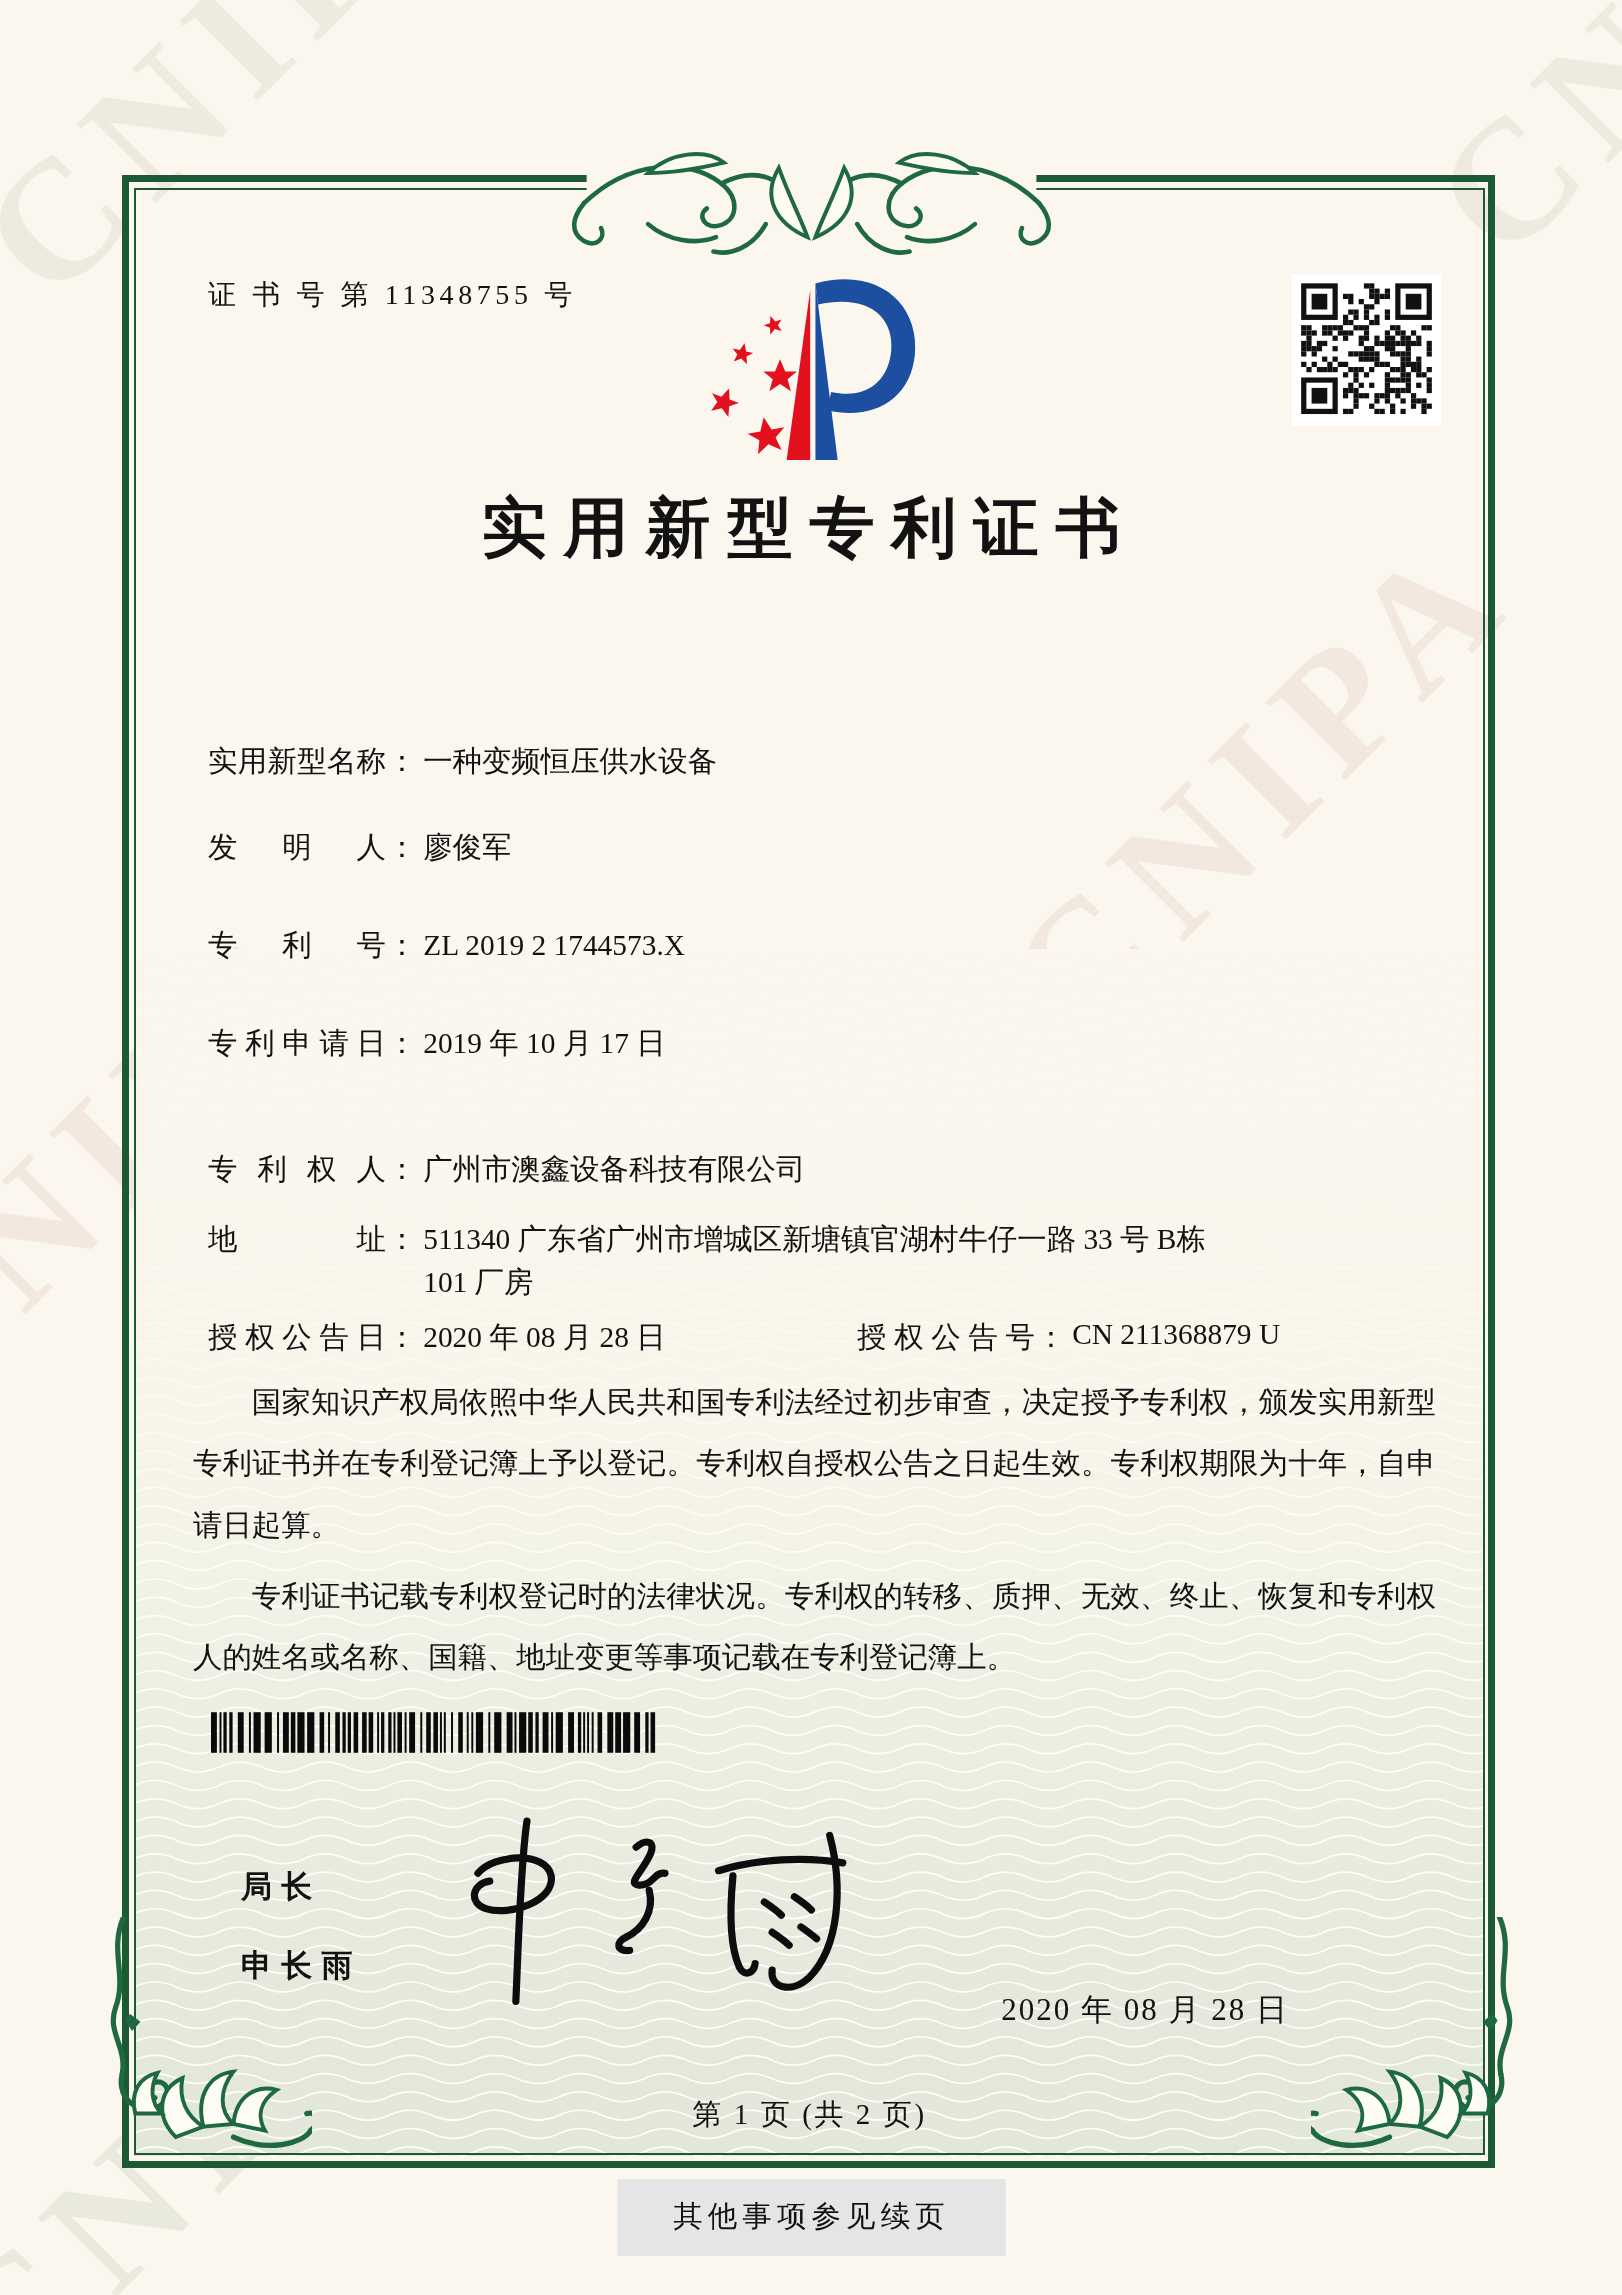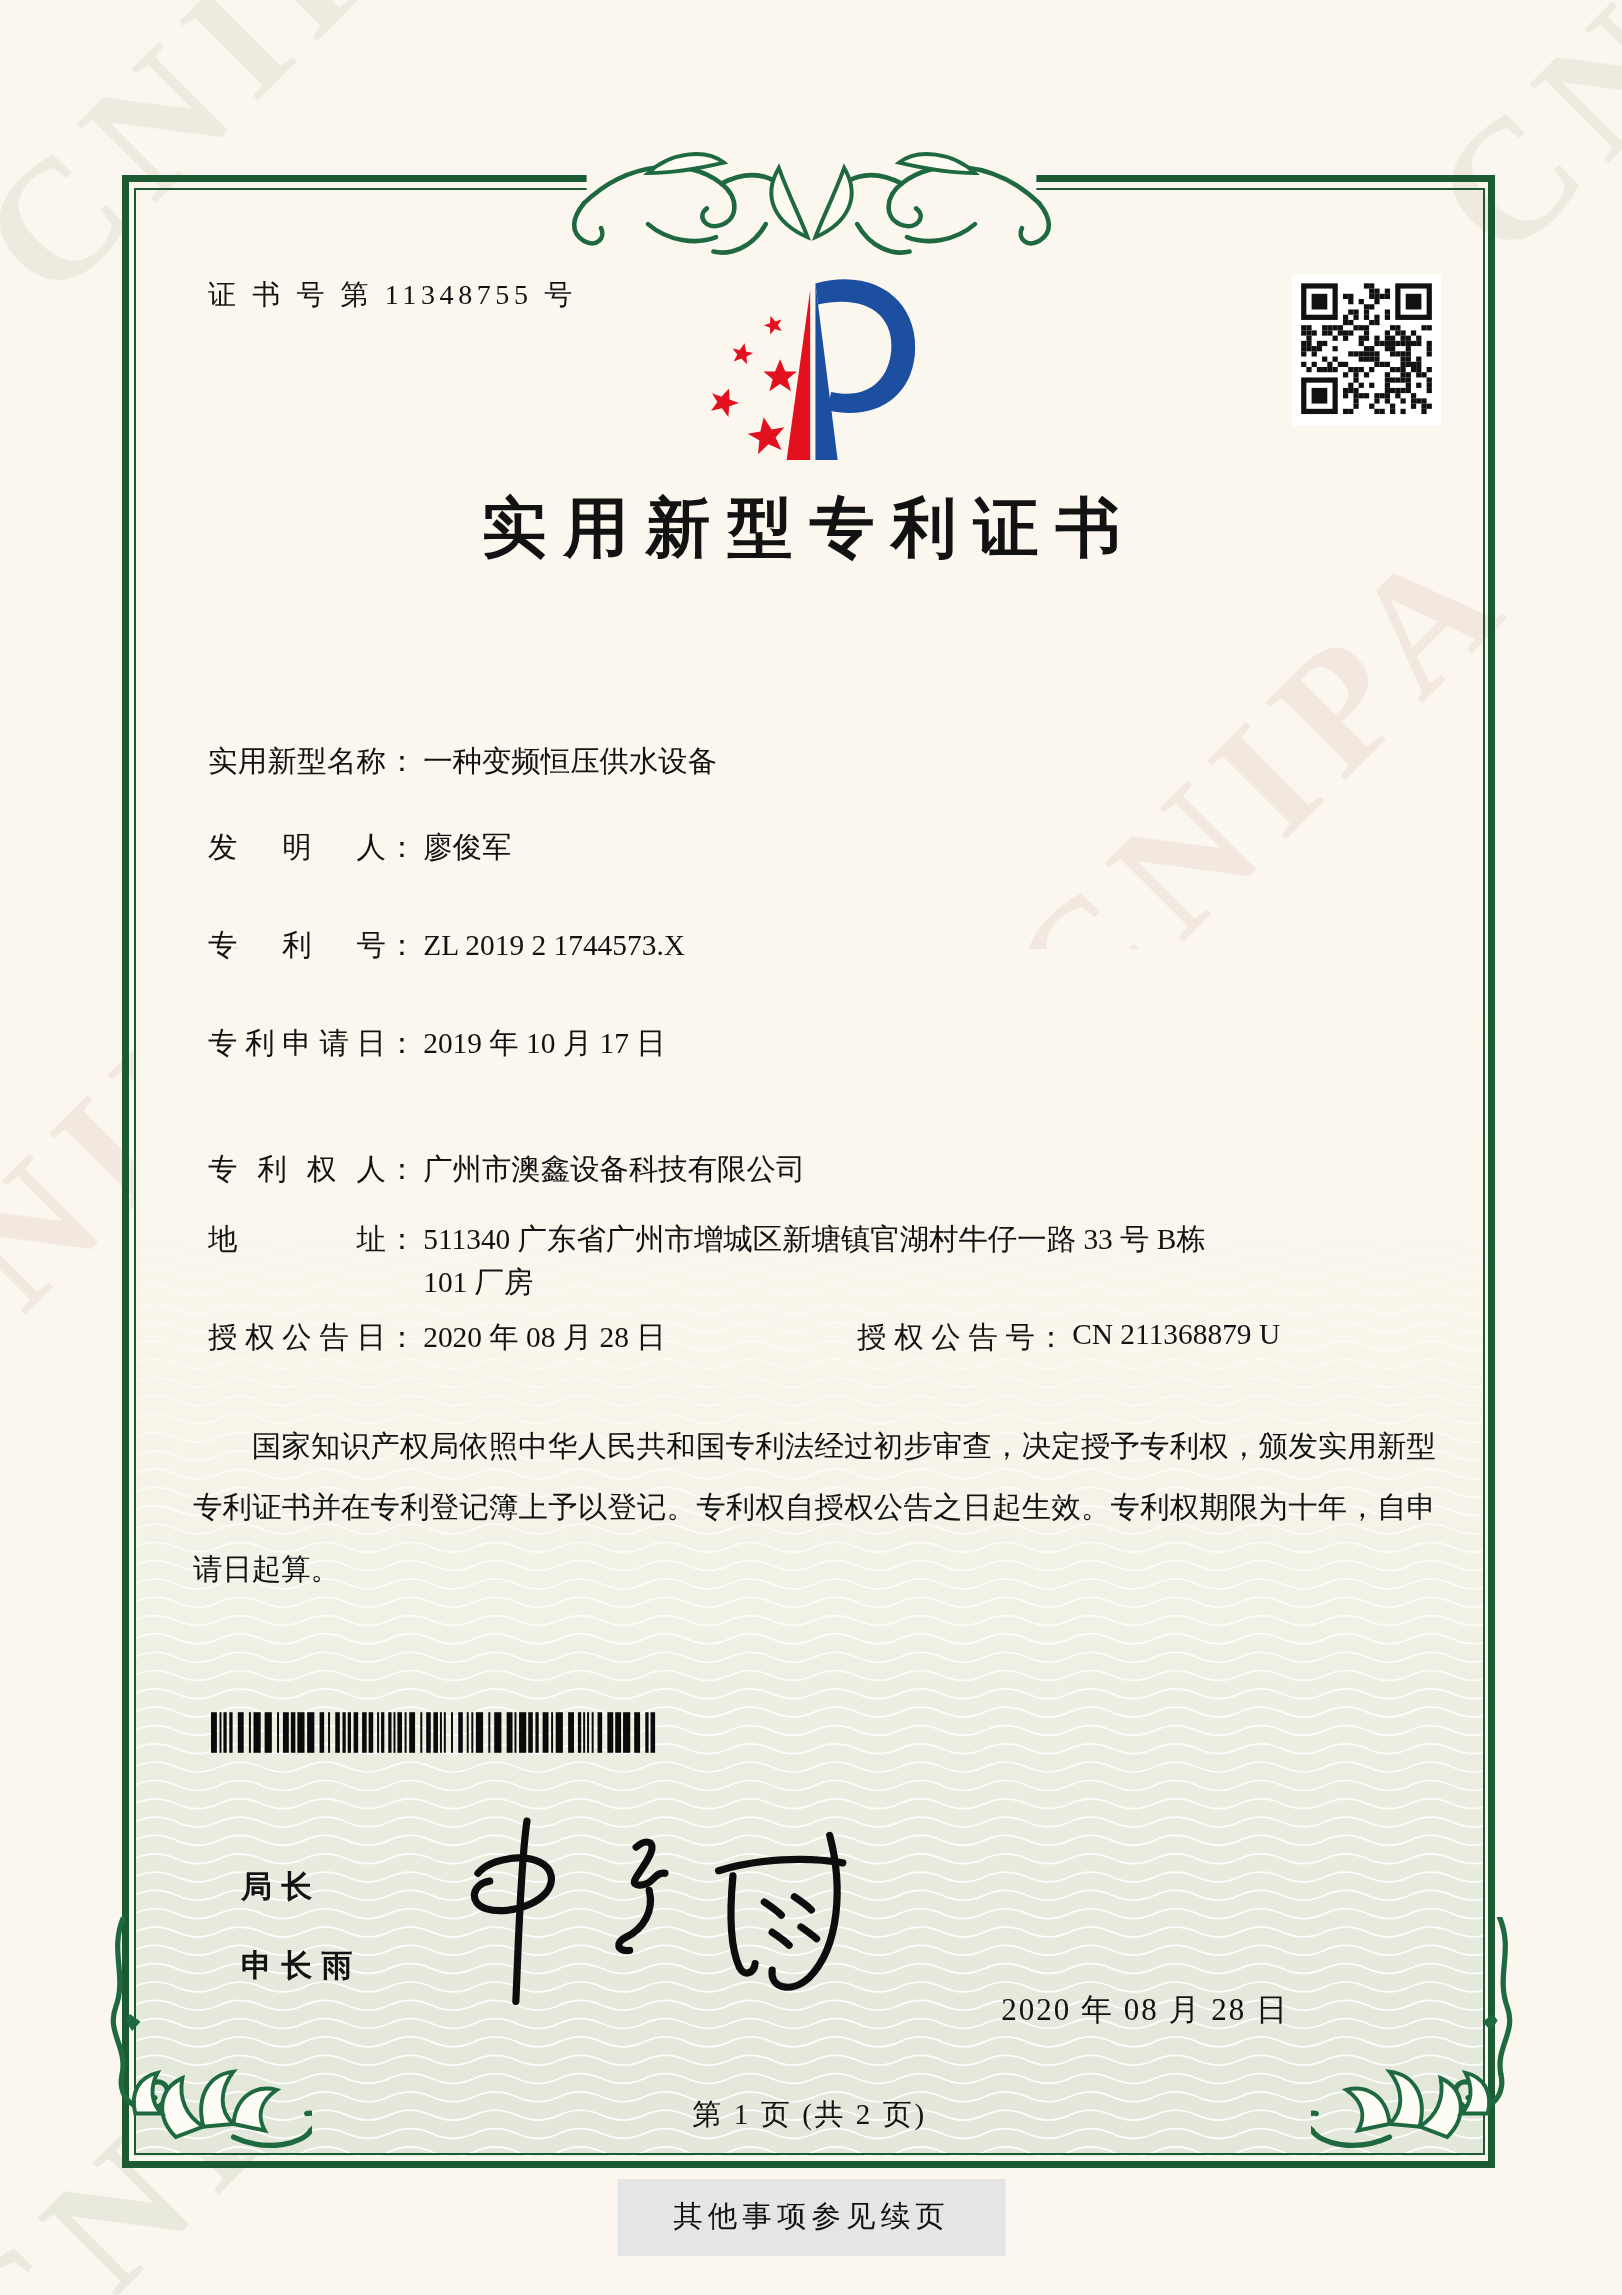--- a/index.html
+++ b/index.html
@@ -28,21 +28,21 @@
               letter-spacing:17px;}
   .qr{left:1292px;top:274px;}
   .frow{left:208px;display:flex;align-items:flex-start;font-size:29.4px;line-height:1.45;}
   .flabel{display:inline-block;width:178px;text-align:justify;text-align-last:justify;flex:0 0 178px;}
   .fcolon{flex:0 0 auto;margin-left:1.3px;}
   .fvalue{margin-left:6.5px;}
   .addr .fvalue{display:inline-block;width:831px;}
   .grantrow{left:208px;width:1273px;font-size:29.4px;}
   .g2{position:absolute;left:649px;top:0;display:flex;}
   .g1{display:flex;}
-  .paras{left:193px;top:1416px;width:1243px;font-size:29.4px;line-height:2.09;text-align:justify;}
+  .paras{left:193px;top:1372px;width:1243px;font-size:29.4px;line-height:2.09;text-align:justify;}
   .paras p{margin:0 0 9.2px 0;text-indent:2em;}
   .barcode{left:211px;top:1712px;}
   .officer{font-family:"Liberation Sans","DejaVu Sans",sans-serif;font-weight:bold;font-size:31px;
            letter-spacing:9.2px;}
   .o1{left:241px;top:1866px;}
   .o2{left:241px;top:1945px;}
   .sig{left:406px;top:1813px;}
   .issue-date{left:929px;top:1989px;width:432px;text-align:center;font-size:31px;letter-spacing:2px;}
   .pgnum{left:134px;top:2095px;width:1351px;text-align:center;font-size:29px;letter-spacing:2.6px;}
   .contnote{left:50%;transform:translateX(-50%);top:2179px;background:#e5e5e5;
@@ -468,20 +468,21 @@
     </span>
     <span class="g2">
       <span class="flabel">授权公告号</span>
         <span class="fcolon">：</span>
       <span class="fvalue">CN 211368879 U</span>
     </span>
   </div>
 
   <div class="content paras">
     <p>国家知识产权局依照中华人民共和国专利法经过初步审查，决定授予专利权，颁发实用新型专利证书并在专利登记簿上予以登记。专利权自授权公告之日起生效。专利权期限为十年，自申请日起算。</p>
+    <p>专利证书记载专利权登记时的法律状况。专利权的转移、质押、无效、终止、恢复和专利权人的姓名或名称、国籍、地址变更等事项记载在专利登记簿上。</p>
   </div>
 
   <svg class="content barcode" id="bcsvg" width="450" height="41" viewBox="0 0 688 62">
       <rect x="0" y="0" width="9" height="62" fill="#0a0a0a"></rect>
       <rect x="13" y="0" width="3" height="62" fill="#0a0a0a"></rect>
       <rect x="19" y="0" width="5" height="62" fill="#0a0a0a"></rect>
       <rect x="28" y="0" width="5" height="62" fill="#0a0a0a"></rect>
       <rect x="41" y="0" width="9" height="62" fill="#0a0a0a"></rect>
       <rect x="58" y="0" width="3" height="62" fill="#0a0a0a"></rect>
       <rect x="65" y="0" width="11" height="62" fill="#0a0a0a"></rect>

